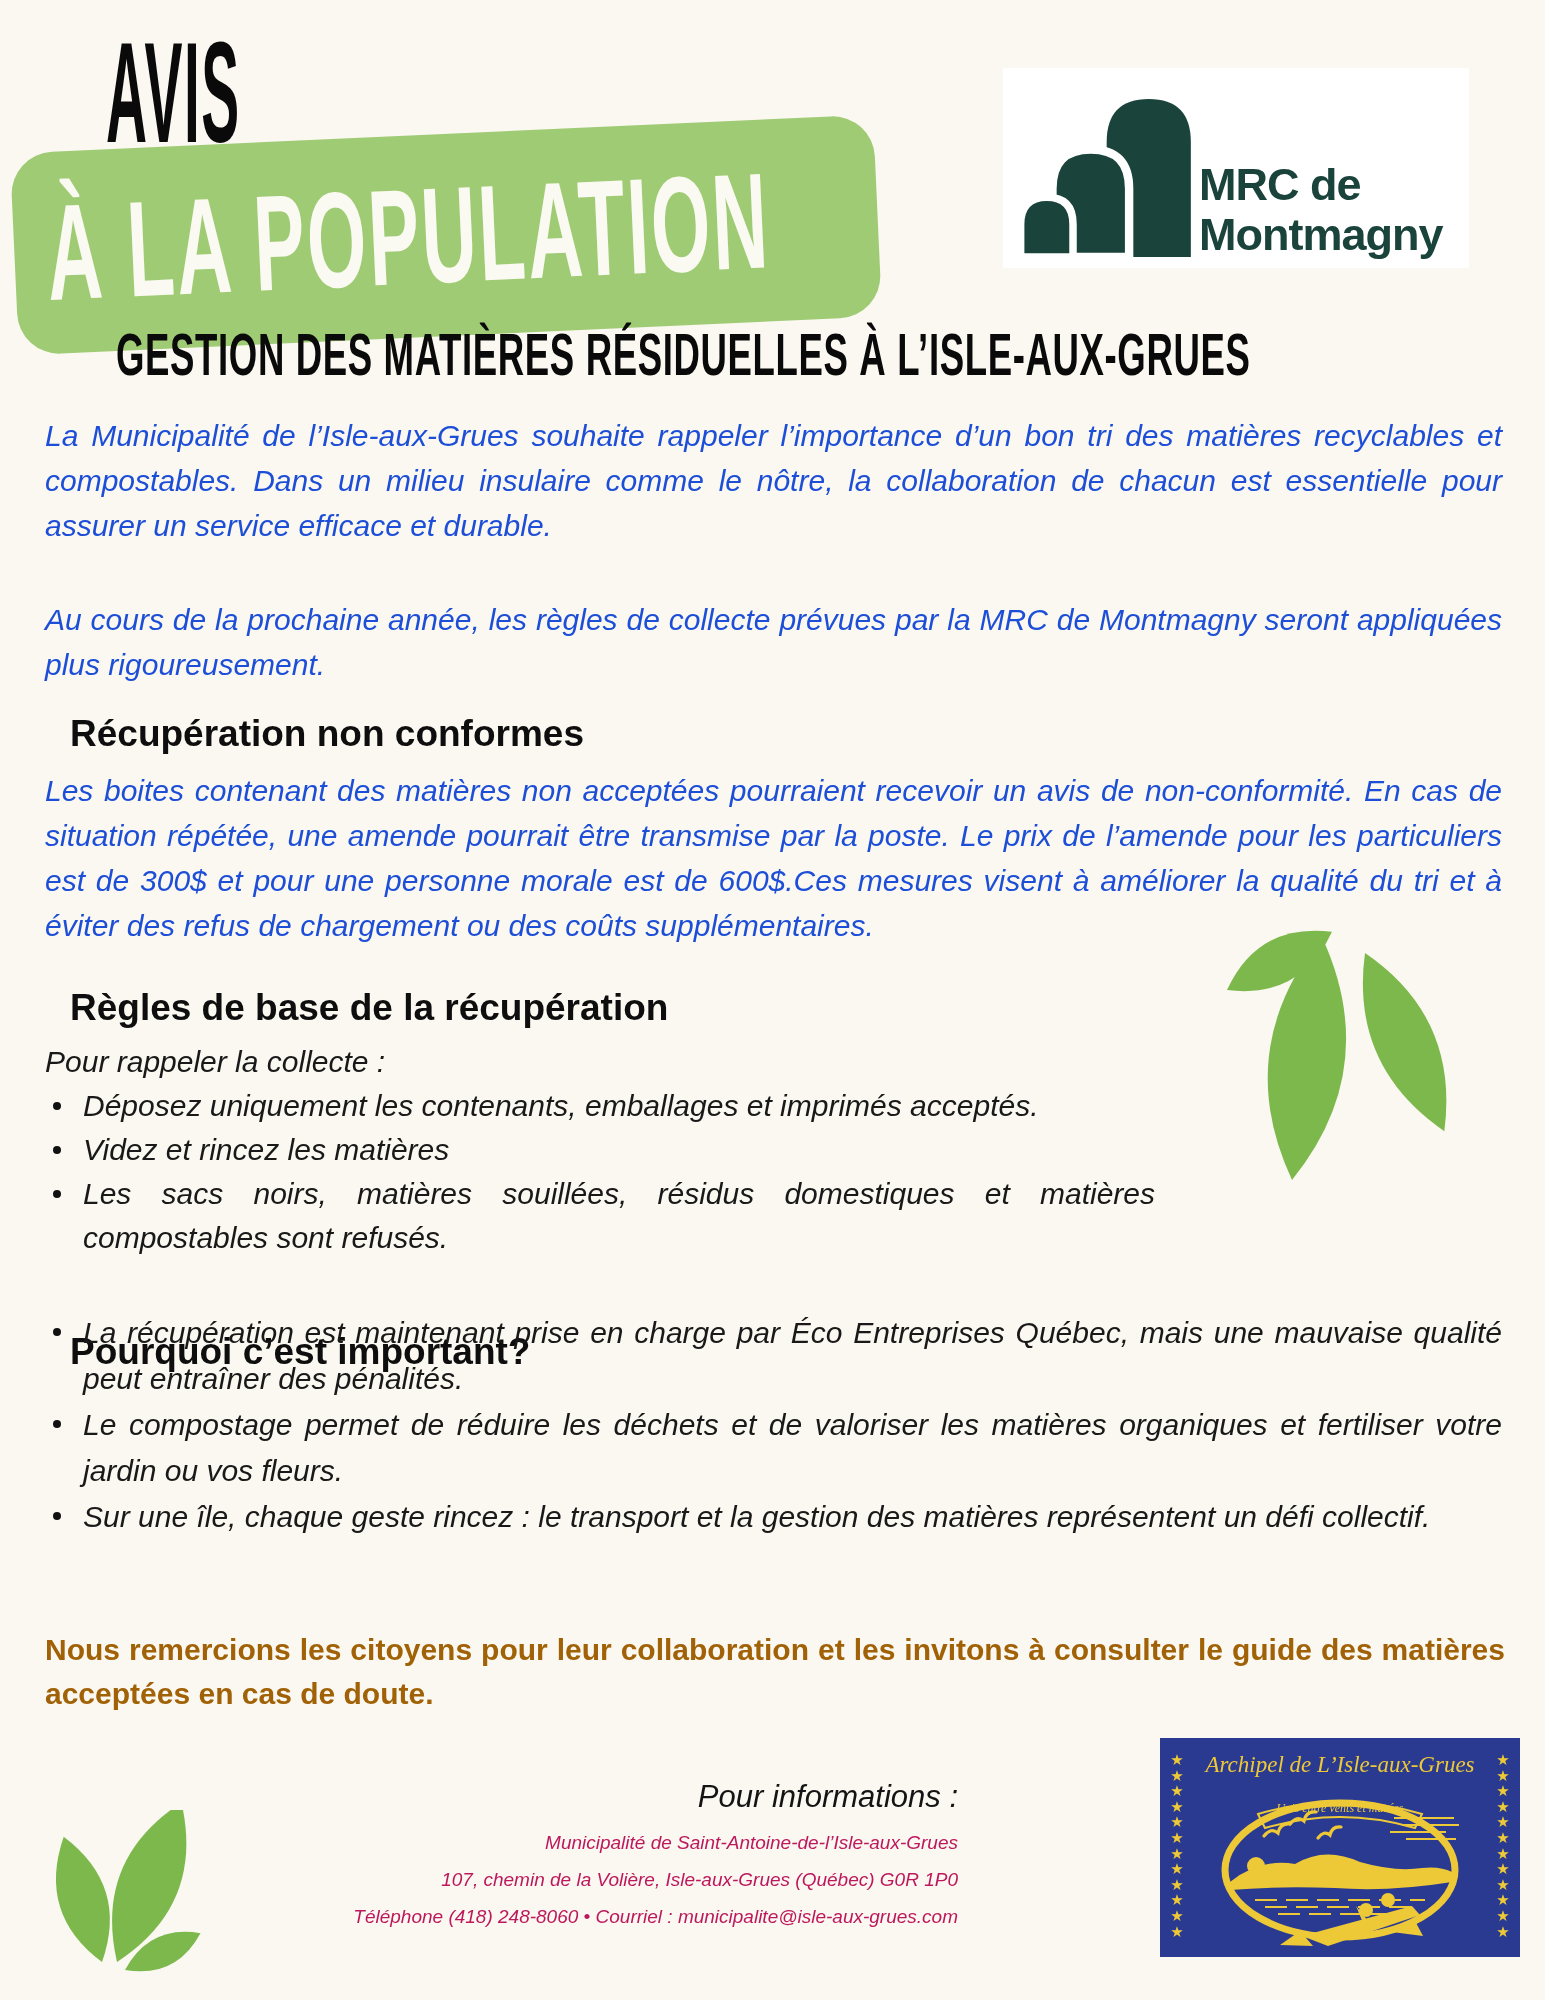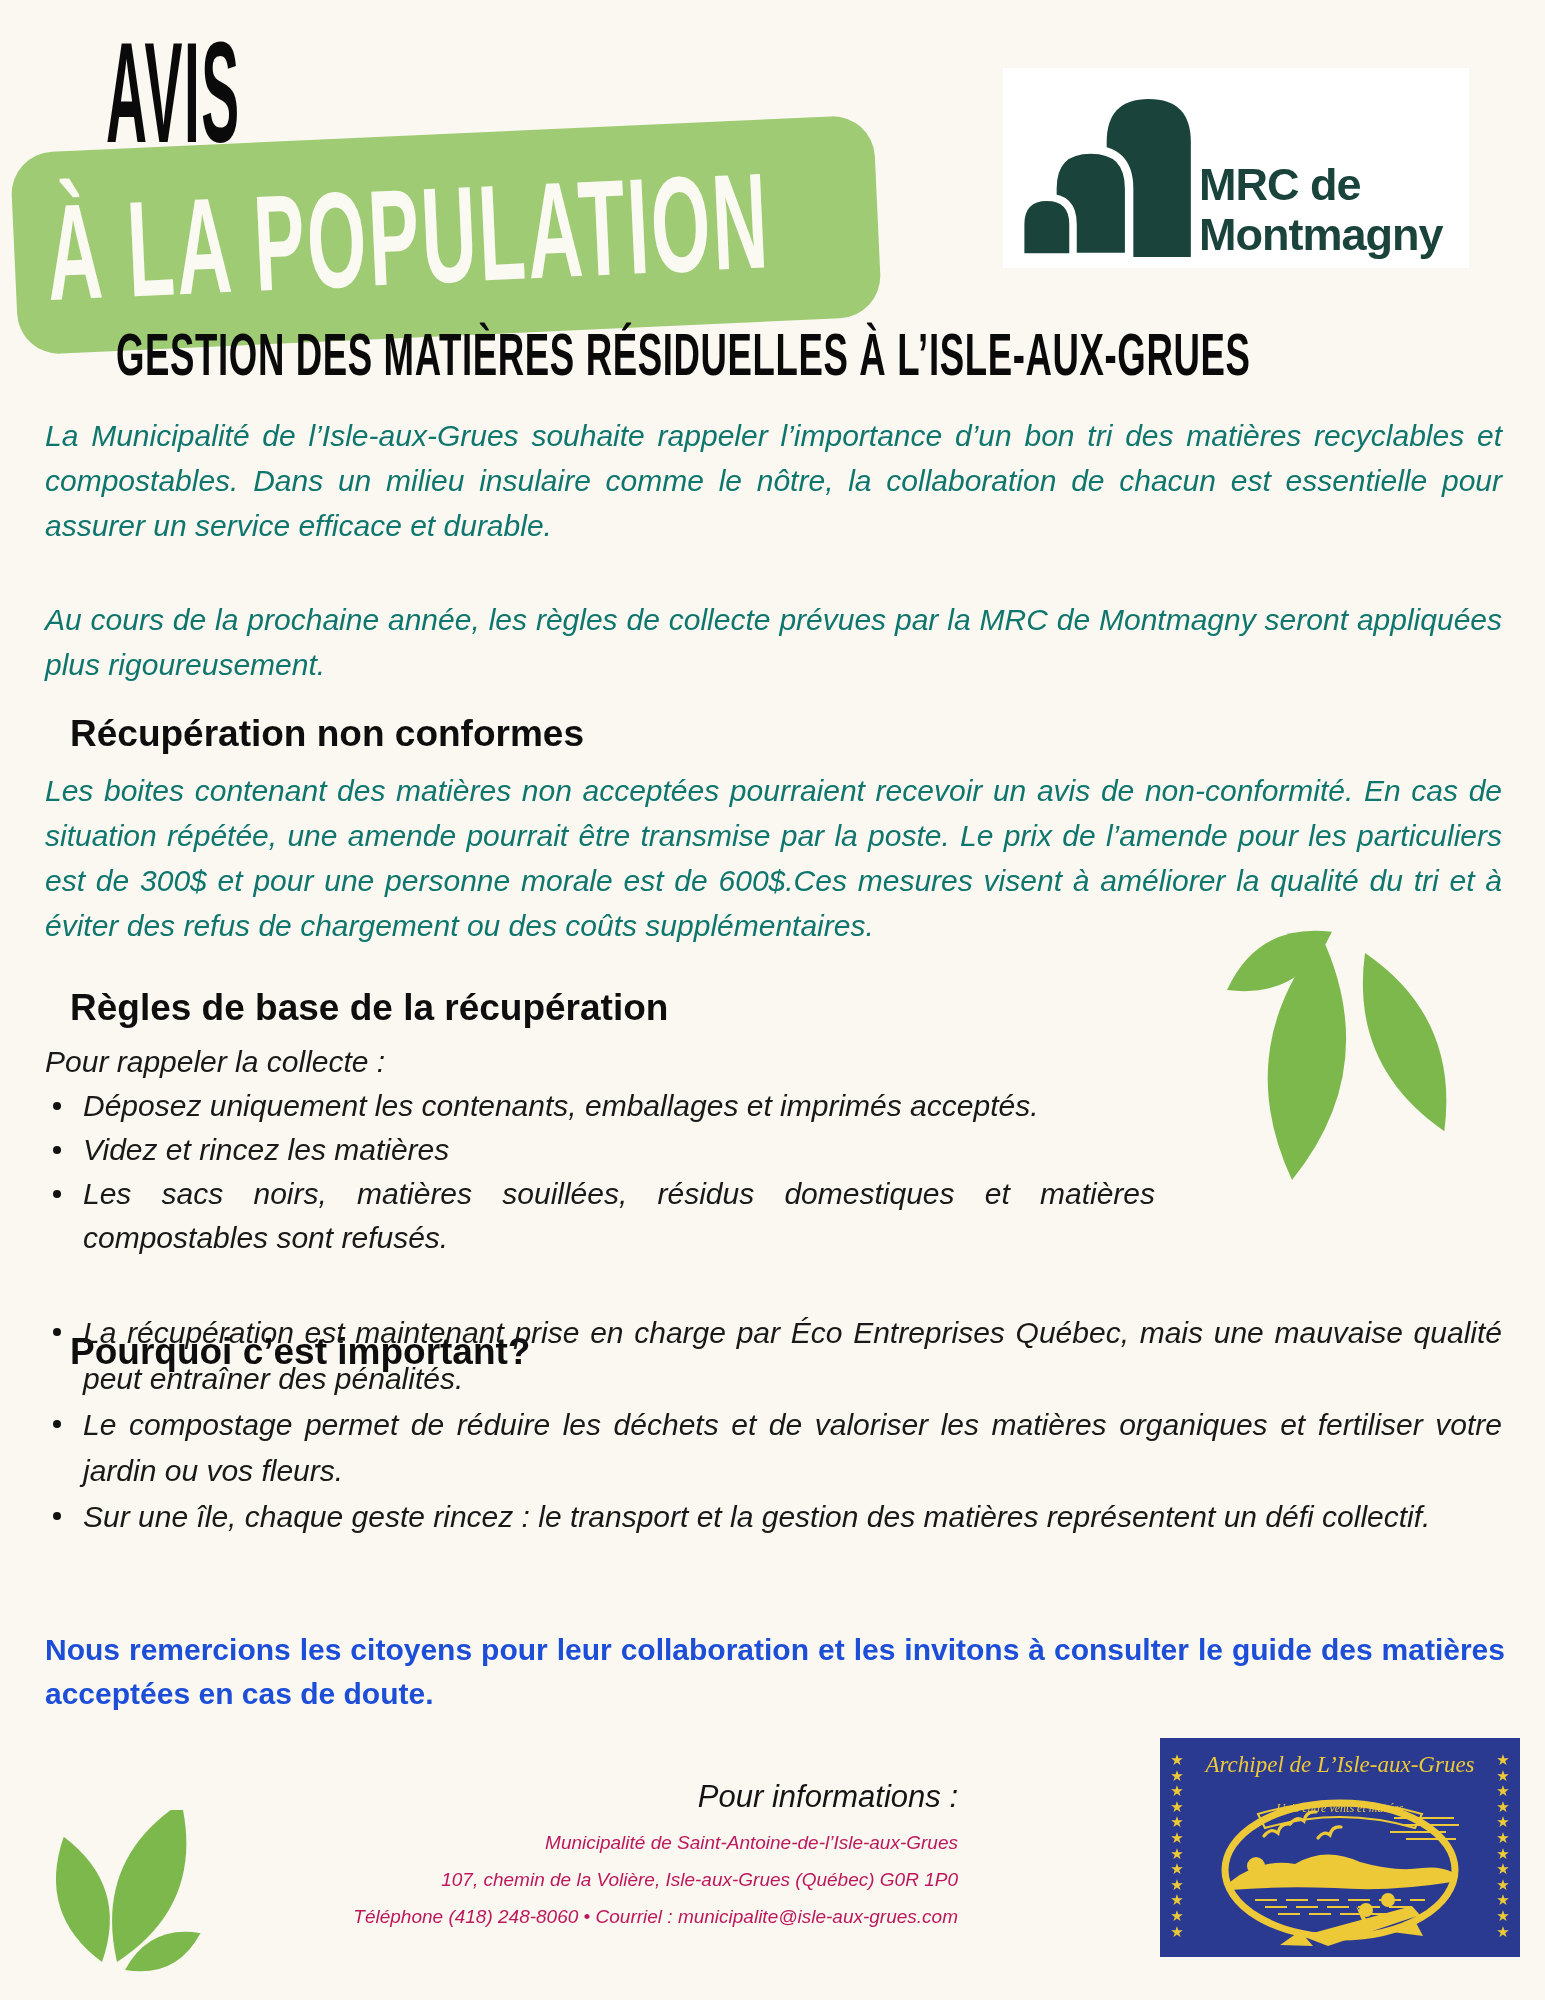--- a/index.html
+++ b/index.html
@@ -39,21 +39,21 @@
   #mrc-logo svg{position:absolute; left:10px; top:16px;}
   #mrc-logo .mrc-text{
     position:absolute; left:196px; top:92px;
     font-size:45px; line-height:50px; font-weight:bold; color:#1A443B;
     letter-spacing:-1px; white-space:nowrap;
   }
   
   .para{
     position:absolute; left:45px; width:1457px;
     font-style:italic; font-size:30px; line-height:45px;
-    text-align:justify; color:#0f766e;
+    text-align:justify; color:#1d4ed8;
   }
   .h2{
     position:absolute; left:70px;
     font-size:37px; font-weight:bold; color:#0E0E0E; line-height:44px;
     white-space:nowrap;
   }
   .lead{
     position:absolute; left:45px;
     font-style:italic; font-size:30px; line-height:44px; color:#191919;
   }
@@ -68,21 +68,21 @@
   }
   #rules-list li{line-height:44px;}
   #why-list li{line-height:46px;}
   ul.blist li::before{
     content:""; position:absolute; left:8px; top:18px;
     width:8px; height:8px; border-radius:50%; background:#111;
   }
   #closing{
     position:absolute; left:45px; top:1628px; width:1460px;
     font-weight:bold; font-size:30px; line-height:44px;
-    text-align:justify; color:#1d4ed8;
+    text-align:justify; color:#a16207;
   }
   
   #footer{
     position:absolute; left:0; top:1778px; width:958px; text-align:right;
   }
   #footer .flead{font-style:italic; font-size:31px; line-height:38px; color:#141414; margin-bottom:8px;}
   #footer .fline{font-style:italic; font-size:19px; line-height:37px; color:#be185d;}
   
   #archipel{
     position:absolute; left:1160px; top:1738px; width:360px; height:219px;

